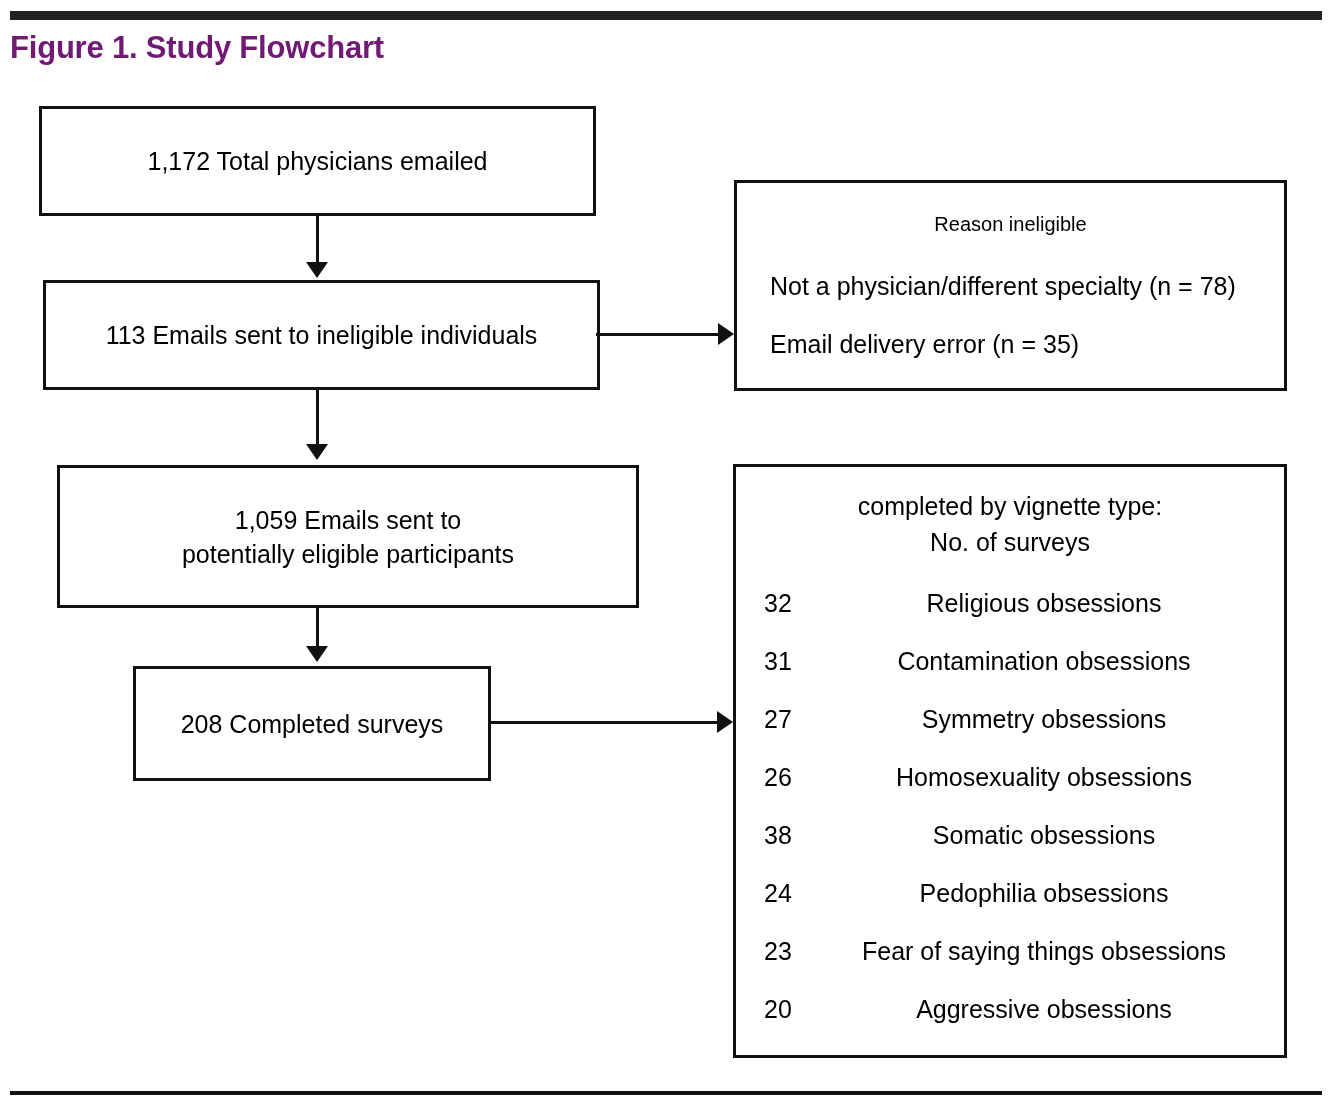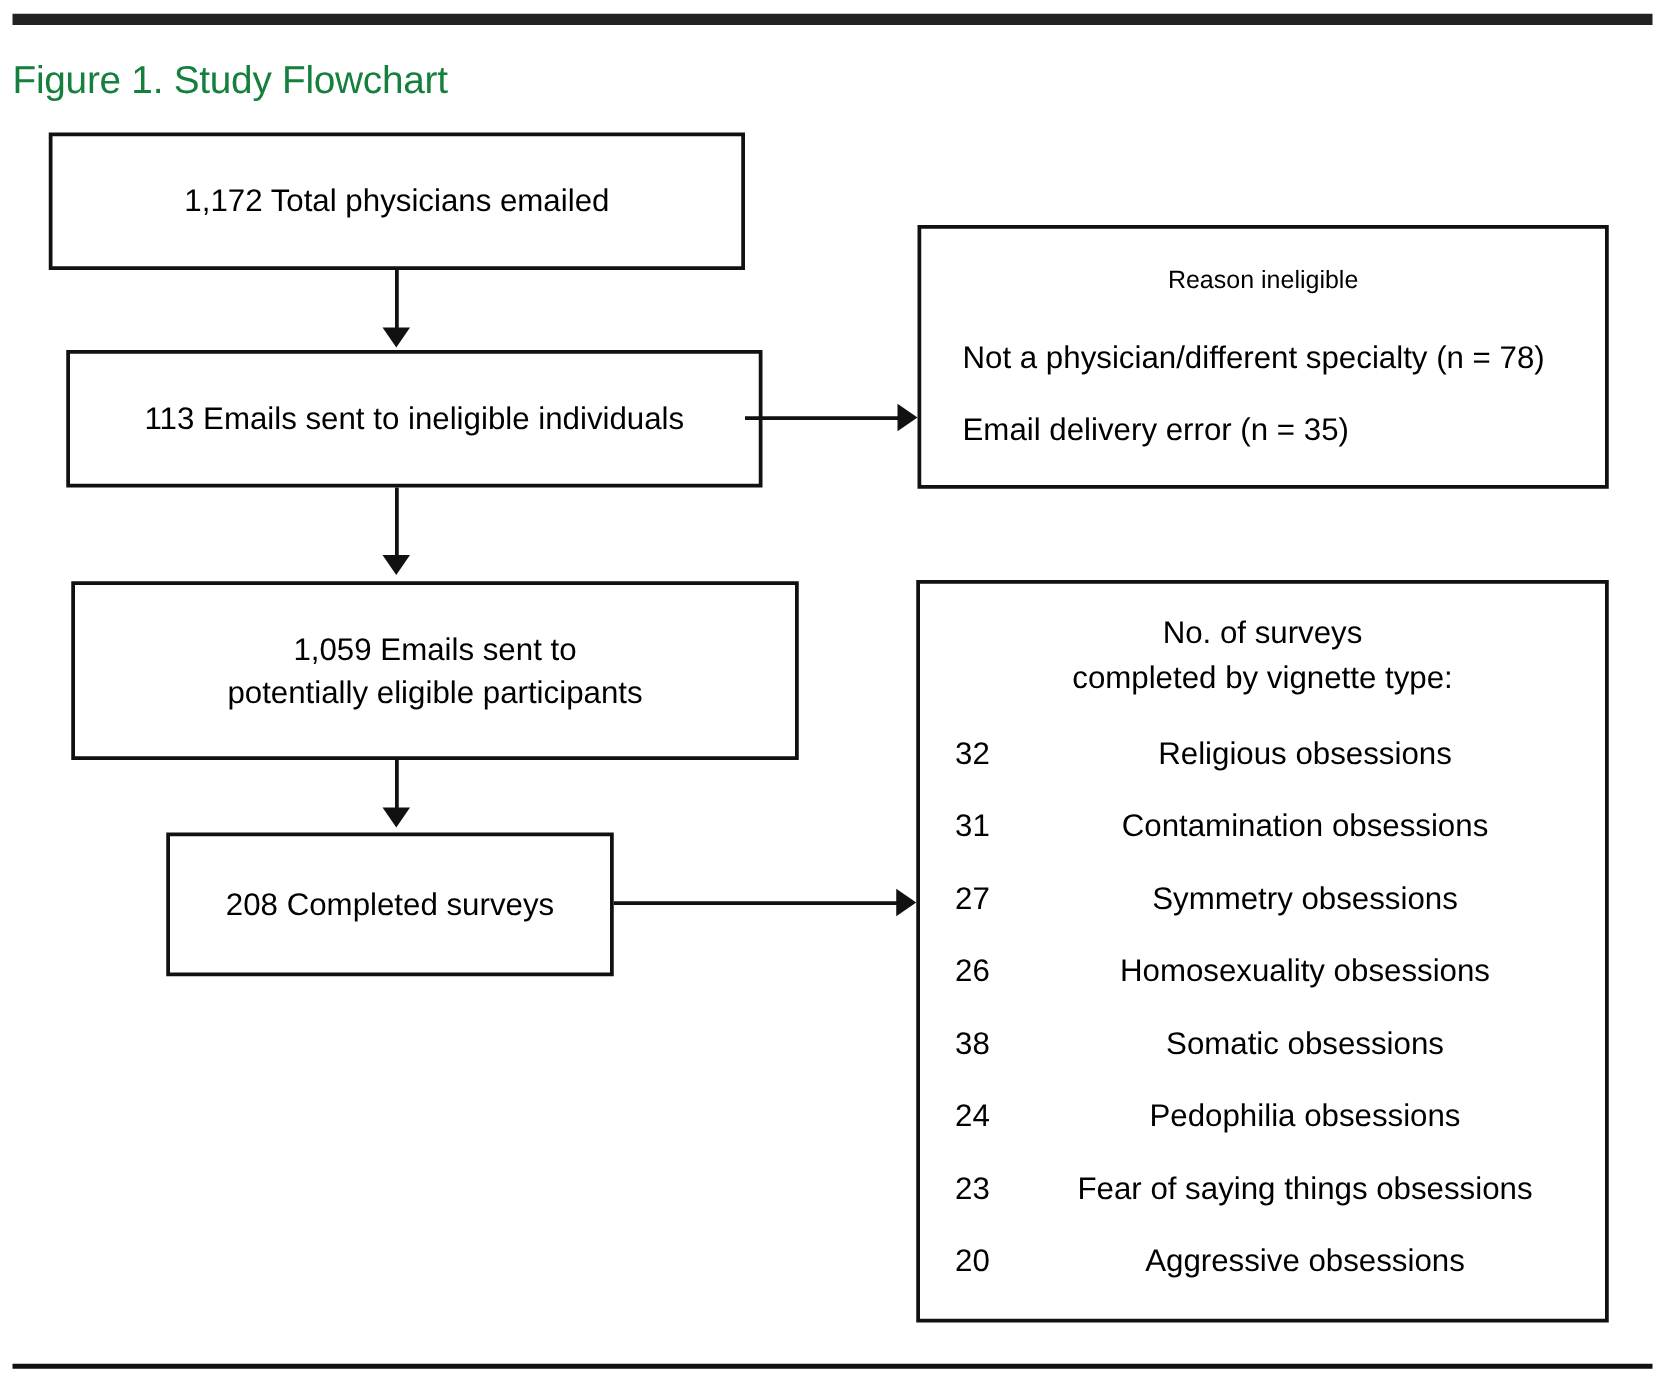--- a/index.html
+++ b/index.html
@@ -36,45 +36,44 @@
     height: 4px;
     background: #111111;
   }
 
   
   .fig-title {
     position: absolute;
     left: 10px;
     top: 28px;
     font-size: 31px;
-    font-weight: normal;
+    font-weight: bold;
     letter-spacing: -0.2px;
     line-height: 40px;
     white-space: nowrap;
-    color: #15803d;
-    margin-top: 16px;
+    color: #701a75;
   }
 
   
   .node {
     position: absolute;
     box-sizing: border-box;
     border: 3px solid #111111;
     background: #ffffff;
     display: flex;
     align-items: center;
     justify-content: center;
     text-align: center;
     font-size: 25px;
     line-height: 34px;
   }
   .node .txt { display: block; }
 
   #box-emailed   { left: 39px;  top: 106px; width: 557px; height: 110px; }
-  #box-ineligible{ left: 53px;  top: 280px; width: 557px; height: 110px; align-items: center; }
+  #box-ineligible{ left: 43px;  top: 280px; width: 557px; height: 110px; align-items: center; }
   #box-potential { left: 57px;  top: 465px; width: 582px; height: 143px; }
   #box-completed { left: 133px; top: 666px; width: 358px; height: 115px; }
 
   #box-reason {
     left: 734px; top: 180px; width: 553px; height: 211px;
     display: block;
     padding: 18px 0 0 0;
   }
   #box-vignette {
     left: 733px; top: 464px; width: 554px; height: 594px;
@@ -198,22 +197,22 @@
   </div>
 
   <div class="node" id="box-reason">
     <div class="reason-head">Reason ineligible</div>
     <div class="reason-line l1">Not a physician/different specialty (n = 78)</div>
     <div class="reason-line l2">Email delivery error (n = 35)</div>
   </div>
 
   <div class="node" id="box-vignette">
     <div class="vig-head">
+      <div>completed by vignette type:</div>
       <div>No. of surveys</div>
-      <div>completed by vignette type:</div>
     </div>
     <ul class="vig-list" id="vignette-list">
         <li class="vig-item">
           <span class="vig-n">32</span>
           <span class="vig-label">Religious obsessions</span>
         </li>
         <li class="vig-item">
           <span class="vig-n">31</span>
           <span class="vig-label">Contamination obsessions</span>
         </li>

